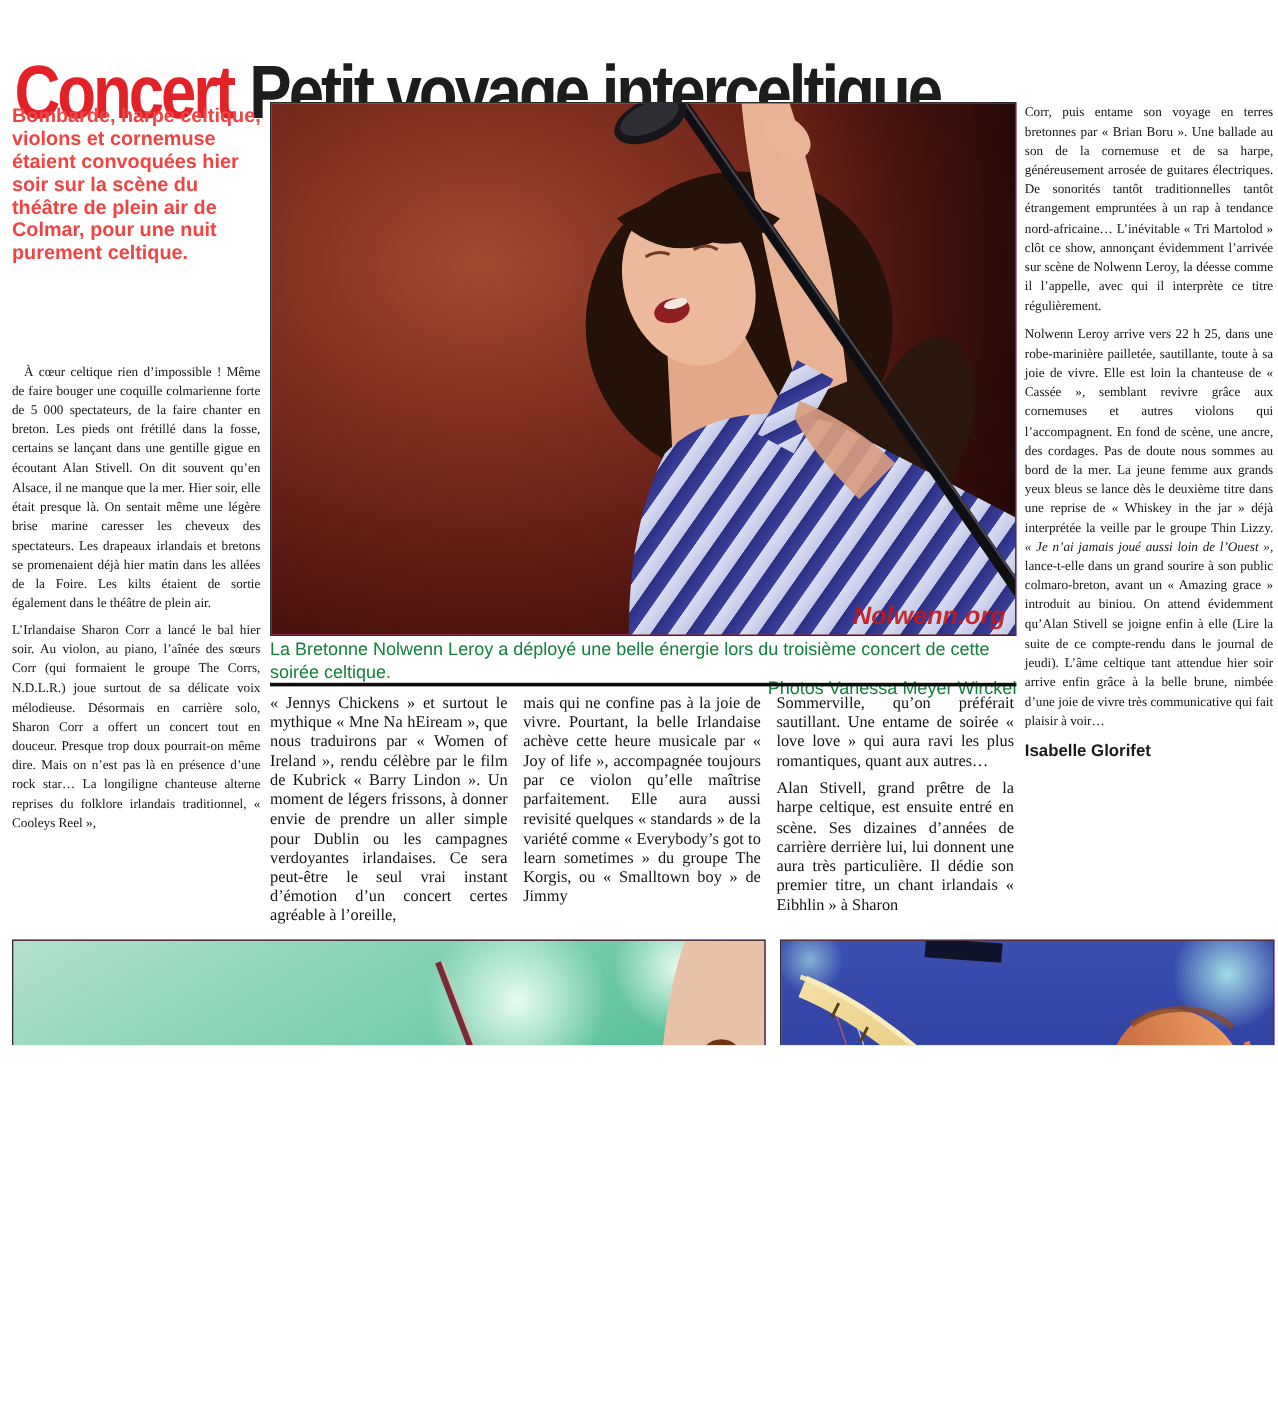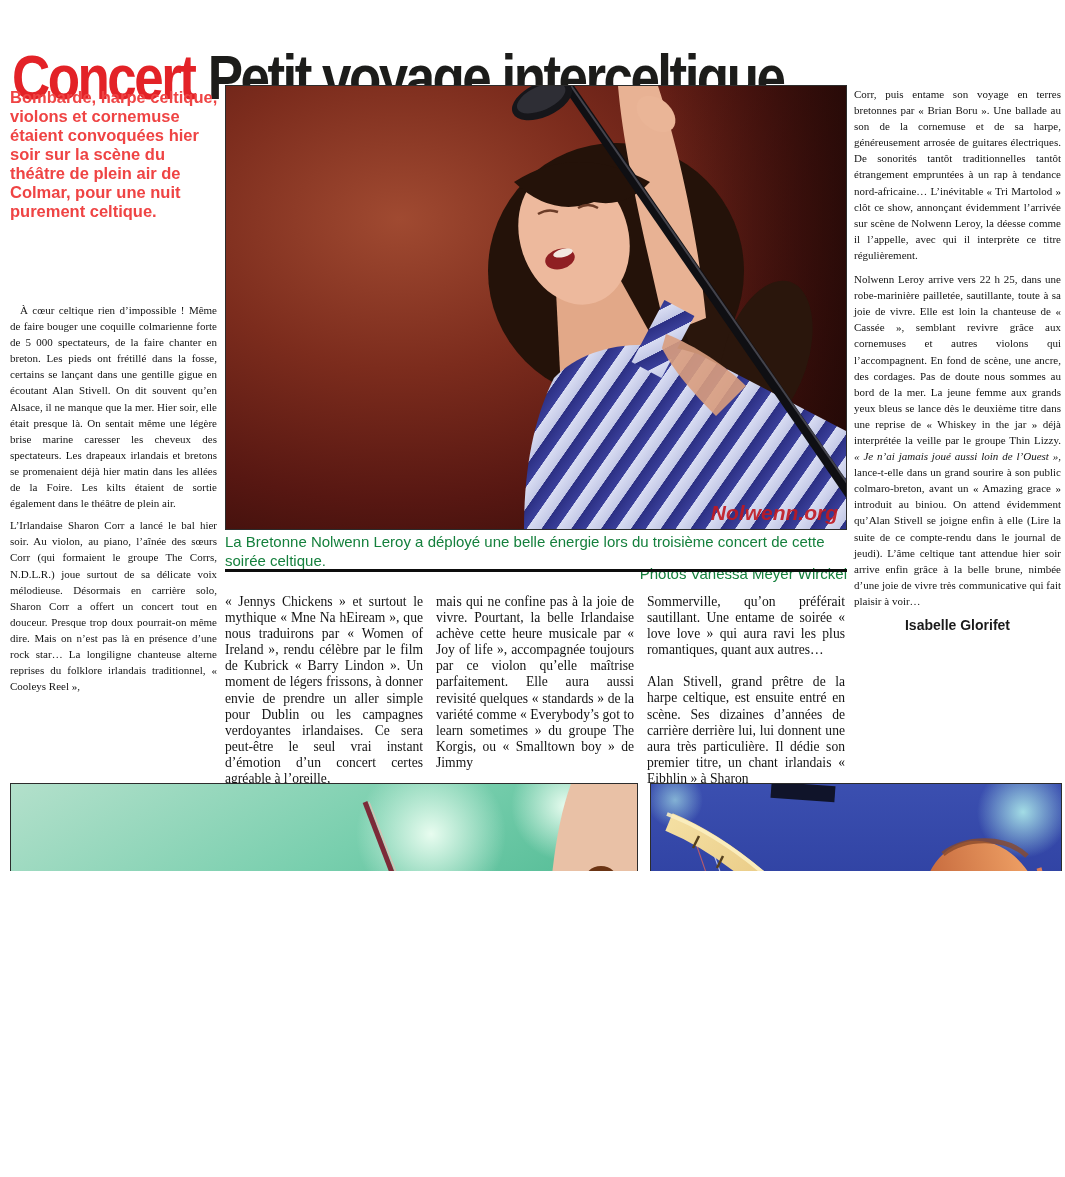--- a/index.html
+++ b/index.html
@@ -24,26 +24,26 @@
   }
   .bodycol{position:absolute;width:207px;}
   .bodycol p{
     margin:0 0 6px 0;font-size:11px;line-height:16.1px;
     text-align:justify;hyphens:auto;-webkit-hyphens:auto;
   }
   .bodycol p.indent{text-indent:10px;margin-top:43px;}
   #leftcol{left:10px;top:259px;}
   #undercols{position:absolute;left:225px;top:578px;width:620px;display:flex;gap:13px;}
   #undercols .col{width:198px;}
-  #undercols .col p{margin:16px 0 7px 0;font-size:13.6px;line-height:16.1px;text-align:justify;hyphens:auto;}
+  #undercols .col p{margin:0 0 7px 0;font-size:13.6px;line-height:16.1px;text-align:justify;hyphens:auto;}
   #rightcol{left:854px;top:86px;width:207px;}
   #rightcol p{margin:0 0 8px 0;}
   .byline{
     font-family:"Liberation Sans", sans-serif;font-weight:bold;font-size:14px;
-    text-align:center;color:#1a1a1a;margin-top:2px;
+    text-align:left;color:#1a1a1a;margin-top:2px;
   }
   
   .photo{position:absolute;border:1px solid #2c2c2c;overflow:hidden;background:#ec4899;}
   #main-photo{left:225px;top:85px;width:620px;height:443px;}
   #violin-photo{left:10px;top:783px;width:626px;height:364px;}
   #harp-photo{left:650px;top:783px;width:410px;height:364px;}
   .photo svg{display:block;}
   
   .main-caption{
     position:absolute;left:225px;top:533px;width:622px;

